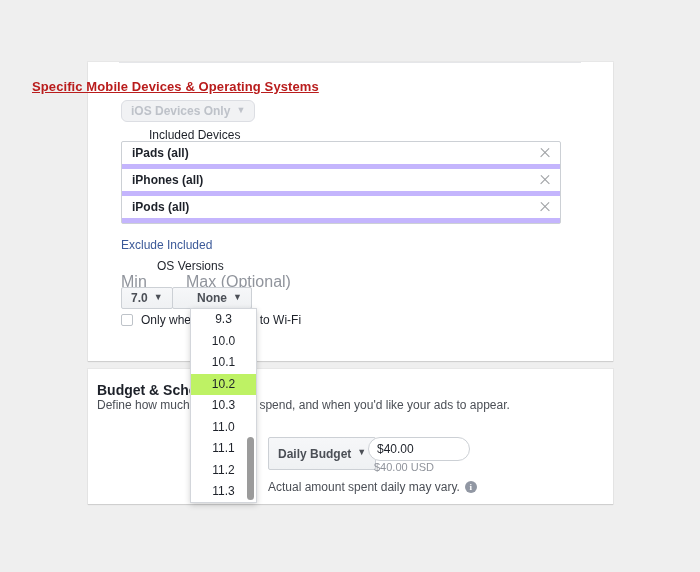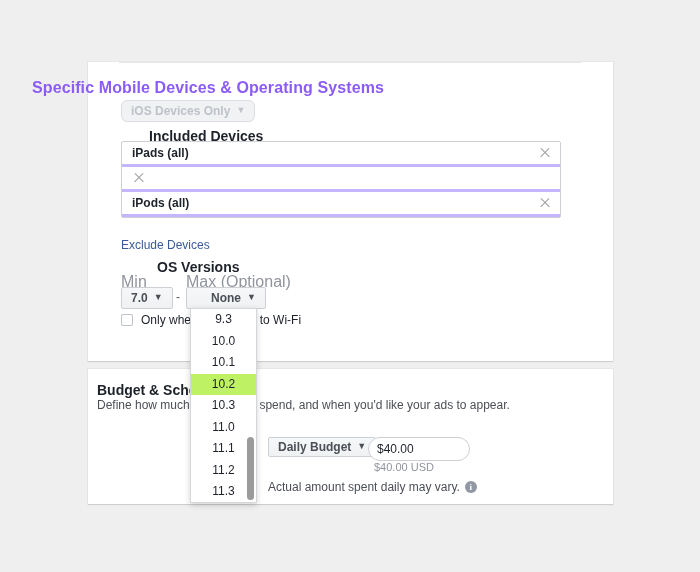--- a/index.html
+++ b/index.html
@@ -40,28 +40,29 @@
     position: absolute;
     left: 31px;
     top: 0px;
     width: 462px;
     height: 1px;
     background: #e5e6e9;
   }
 
   
   .section-title {
-    font-size: 16px;
+    font-size: 13px;
     font-weight: bold;
-    color: #8b5cf6;
+    color: #b91c1c;
     letter-spacing: 0.1px;
+    text-decoration: underline;
   }
   .field-label {
-    font-size: 14px;
-    font-weight: bold;
+    font-size: 12px;
+    font-weight: normal;
     color: #1d2129;
     padding-left: 28px;
   }
   .muted-label {
     font-size: 16px;
     color: #90949c;
   }
   .link {
     font-size: 12px;
     color: #3b5998;
@@ -128,21 +129,21 @@
     border: 1px solid #ccd0d5;
     border-radius: 2px;
     background: #fff;
   }
   .device-row {
     position: relative;
     height: 22px;
     display: flex;
     align-items: center;
     padding: 0 8px 0 10px;
-    border-bottom: 3px solid #c4b5fd;
+    border-bottom: 5px solid #c4b5fd;
   }
   .device-row .name {
     font-size: 12px;
     font-weight: bold;
     color: #1d2129;
     flex: 1;
   }
   .remove-x {
     width: 14px;
     height: 14px;
@@ -209,21 +210,21 @@
   }
   #dash {
     position: absolute;
     left: 176px;
     top: 290px;
     font-size: 12px;
     color: #4b4f56;
   }
   #btn-max {
     position: absolute;
-    left: 186px;
+    left: 172px;
     top: 287px;
     min-width: 62px;
     padding-left: 24px;
   }
 
   
   #wifi-row {
     position: absolute;
     left: 121px;
     top: 313px;
@@ -259,21 +260,21 @@
     position: absolute;
     left: 97px;
     top: 398px;
     font-size: 12px;
     color: #4b4f56;
   }
   #btn-budget-type {
     position: absolute;
     left: 268px;
     top: 437px;
-    height: 20px;
+    height: 33px;
   }
   #budget-amount {
     position: absolute;
     left: 368px;
     top: 437px;
     width: 102px;
     height: 24px;
     box-sizing: border-box;
     border: 1px solid #ccd0d5;
     border-radius: 12px;
@@ -372,29 +373,30 @@
 </div>
 
 <div class="field-label" id="included-devices-label">Included Devices</div>
 
 <div id="device-box">
   <div class="device-row">
     <span class="name">iPads (all)</span>
     <span class="remove-x"></span>
   </div>
   <div class="device-row">
+    <span class="name">iPhones (all)</span>
     <span class="remove-x"></span>
   </div>
   <div class="device-row">
     <span class="name">iPods (all)</span>
     <span class="remove-x"></span>
   </div>
 </div>
 
-<div class="link" id="exclude-devices">Exclude Devices</div>
+<div class="link" id="exclude-devices">Exclude Included</div>
 
 <div class="field-label" id="os-versions-label">OS Versions</div>
 
 <div class="muted-label" id="min-label">Min</div>
 
 <div class="muted-label" id="max-label">Max (Optional)</div>
 
 <div class="btn-select" id="btn-min">
   <span>7.0</span>
   <span class="caret">▼</span>

